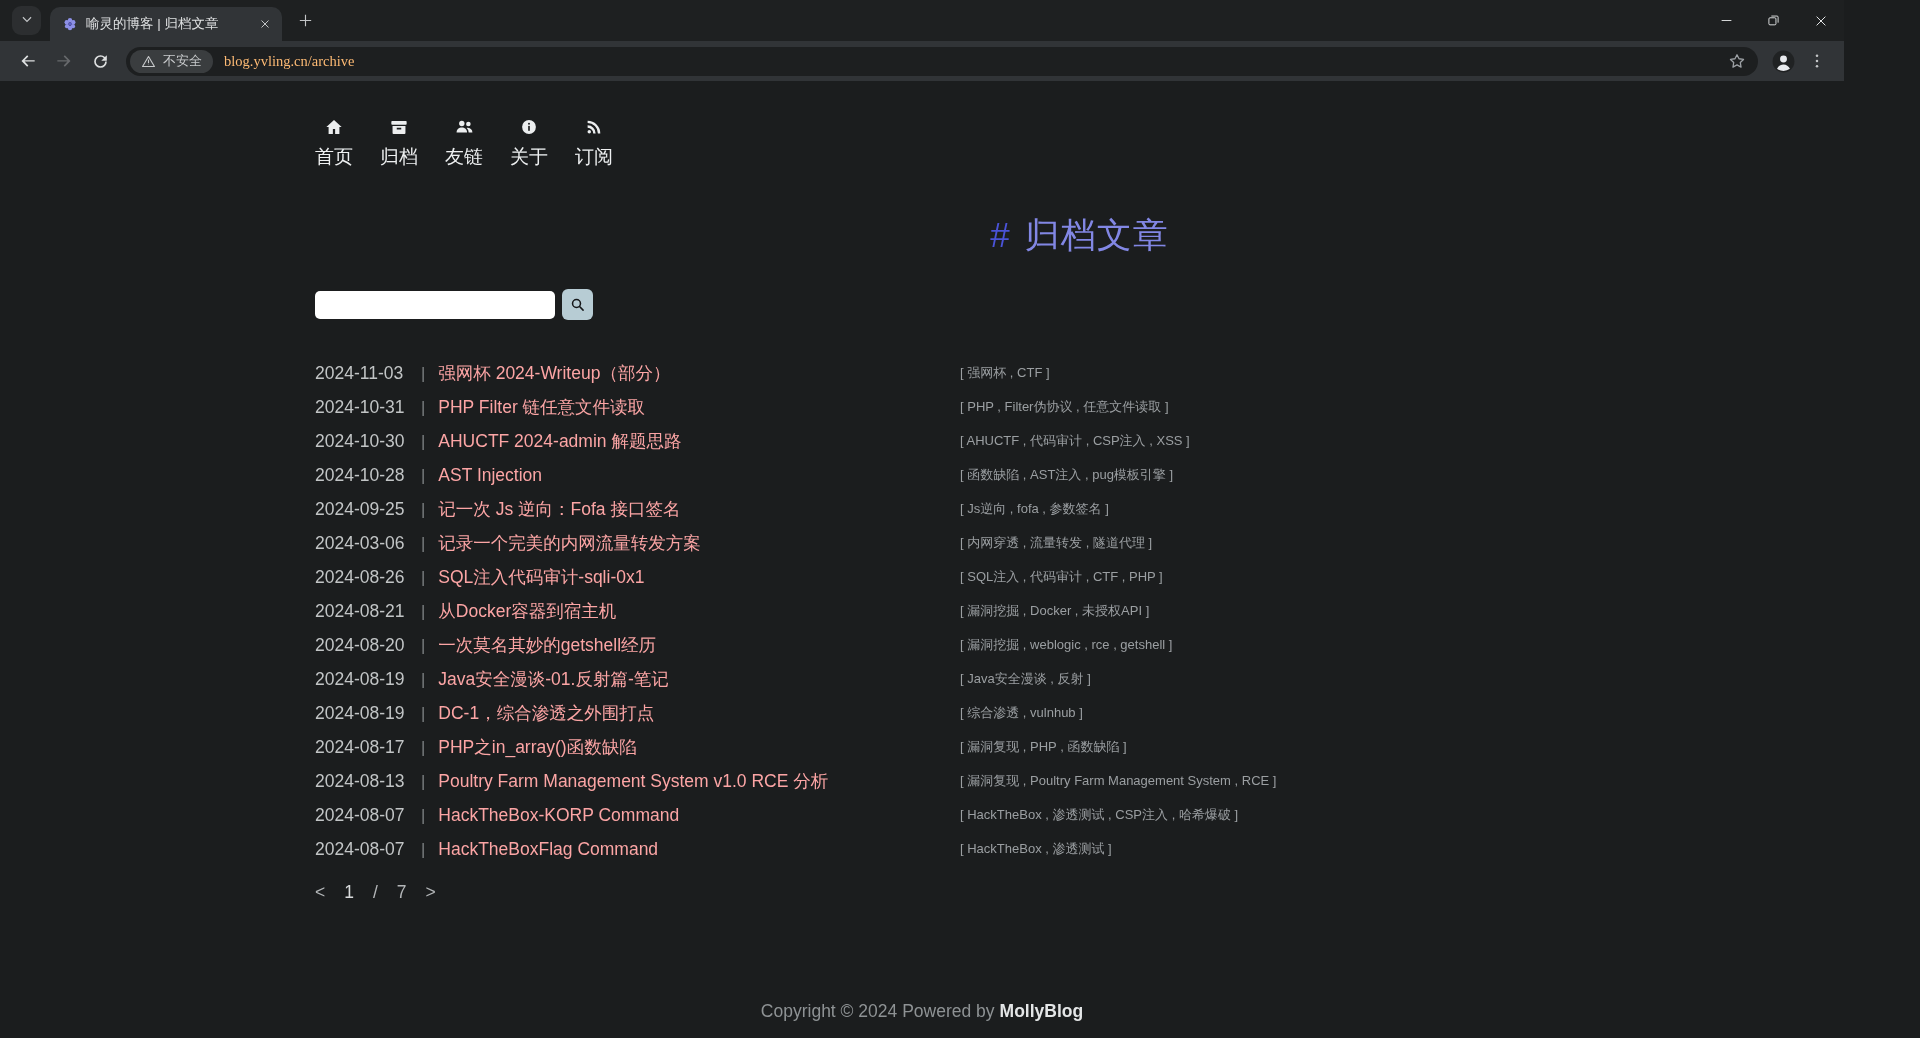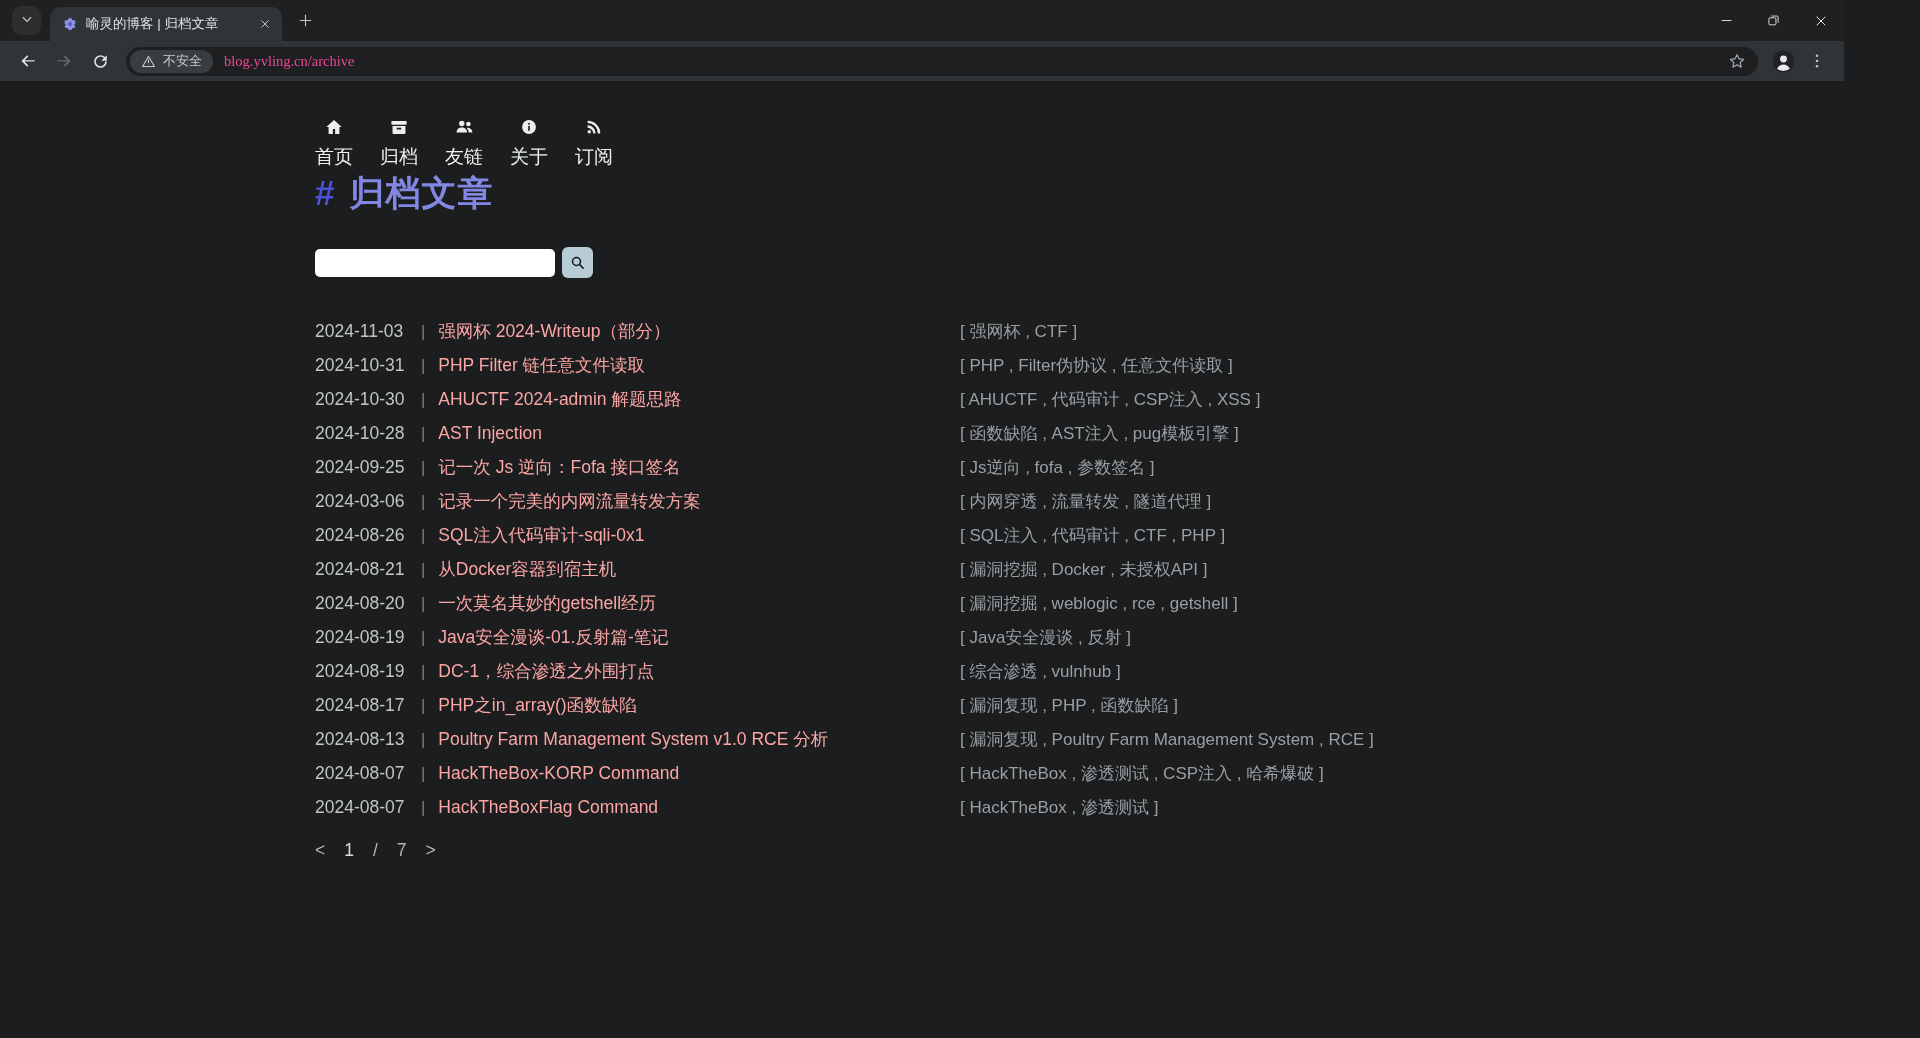--- a/index.html
+++ b/index.html
@@ -14,44 +14,44 @@
   .tab-title { flex:1; color:#dfe1e2; font-size:13.5px; white-space:nowrap; overflow:hidden; }
   .tab-close { width:18px; height:18px; border-radius:50%; display:flex; align-items:center; justify-content:center; cursor:pointer; }
   .newtab-btn { width:28px; height:28px; margin-left:9px; border-radius:50%; display:flex; align-items:center; justify-content:center; cursor:pointer; }
   .win-controls { position:absolute; right:0; top:0; height:41px; display:flex; }
   .win-btn { width:47px; height:100%; display:flex; align-items:center; justify-content:center; cursor:pointer; }
 
   .toolbar { height:40px; background:#313437; display:flex; align-items:center; padding:0 10px; }
   .tool-btn { width:32px; height:32px; border-radius:50%; display:flex; align-items:center; justify-content:center; margin:0 2px; cursor:pointer; }
   .url-pill { flex:1; height:29px; margin:0 8px; background:#1d1f20; border-radius:15px; display:flex; align-items:center; padding:0 8px 0 4px; cursor:text;font-family:Liberation Serif, serif; }
   .sec-chip { height:23px; padding:0 11px; border-radius:12px; background:#3a3d3f; display:flex; align-items:center; gap:7px; font-size:13px; color:#c7c9cb; cursor:pointer; white-space:nowrap; }
-  .url-text { margin-left:11px; color:#ec4899; font-size:14.5px; flex:1; white-space:nowrap; overflow:hidden; }
+  .url-text { margin-left:11px; color:#fdba74; font-size:14.5px; flex:1; white-space:nowrap; overflow:hidden; }
   .pill-star { width:26px; height:26px; display:flex; align-items:center; justify-content:center; cursor:pointer; }
   .avatar-btn,.menu-btn { width:34px; height:34px; display:flex; align-items:center; justify-content:center; cursor:pointer; }
 
   
   .main { padding:36px 0 0 315px; position:relative; }
   .nav-bar { display:flex; gap:27px; align-items:center; }
   .nav-item { display:flex; align-items:center; gap:8px; color:#eef0f1; font-size:19px; cursor:pointer; text-decoration:none;flex-direction:column; }
   .nav-ic { display:flex; align-items:center; }
 
-  .page-title { font-size:35px; font-weight:700; letter-spacing:1px; }
+  .page-title { margin-top:42px; font-size:35px; font-weight:400; letter-spacing:1px;text-align:center; }
   .hash { color:#4a53d8; margin-right:14px; }
   .ttl { color:#8287e4; }
 
   .search-row { margin-top:30px; display:flex; align-items:center; gap:7px; }
   .search-input { width:240px; height:28px; border:none; border-radius:5px; background:#ffffff; padding:0 9px; font-size:15px; outline:none; font-family:inherit; }
   .search-btn { width:31px; height:31px; border-radius:6px; background:#b7ccd4; border:none; display:flex; align-items:center; justify-content:center; cursor:pointer; }
 
   .archive-list { margin-top:36px; }
   .arow { height:34px; display:flex; align-items:center; position:relative; }
   .post-date { color:#c2c5c6; font-size:17.5px; width:97px; flex:0 0 auto; }
   .sep { color:#7d8183; margin:0 13px 0 9px; font-size:16.5px; }
   .ptitle { color:#fca5a5; font-size:17.5px; text-decoration:none; cursor:pointer; white-space:nowrap; }
-  .ptags { position:absolute; left:645px; color:#9b9fa2; font-size:17px; cursor:pointer; white-space:nowrap; }
+  .ptags { position:absolute; left:645px; color:#9b9fa2; font-size:13px; cursor:pointer; white-space:nowrap; }
 
   .pagination { margin-top:16px; display:flex; gap:19px; align-items:center; font-size:17.5px; color:#b4b7b9; }
   .pg-arrow { cursor:pointer; }
   .pg-current { color:#d9dbdc; }
 
   .footer { position:absolute; left:0; right:0; bottom:16px; text-align:center; color:#8e9294; font-size:17.5px; }
   .brand { color:#e4e6e7; font-weight:700; margin-left:5px; cursor:pointer; }
 </style>
 </head>
 <body>
@@ -347,14 +347,17 @@
     <div class="pagination">
       <span class="pg-arrow">&lt;</span>
       <span class="pg-current">1</span>
       <span>/</span>
       <span>7</span>
       <span class="pg-arrow">&gt;</span>
     </div>
 
   </div>
 
+  <div class="footer">
+    <span>Copyright © 2024 Powered by</span><span class="brand">MollyBlog</span>
+  </div>
 
 </div>
 
 </body></html>

